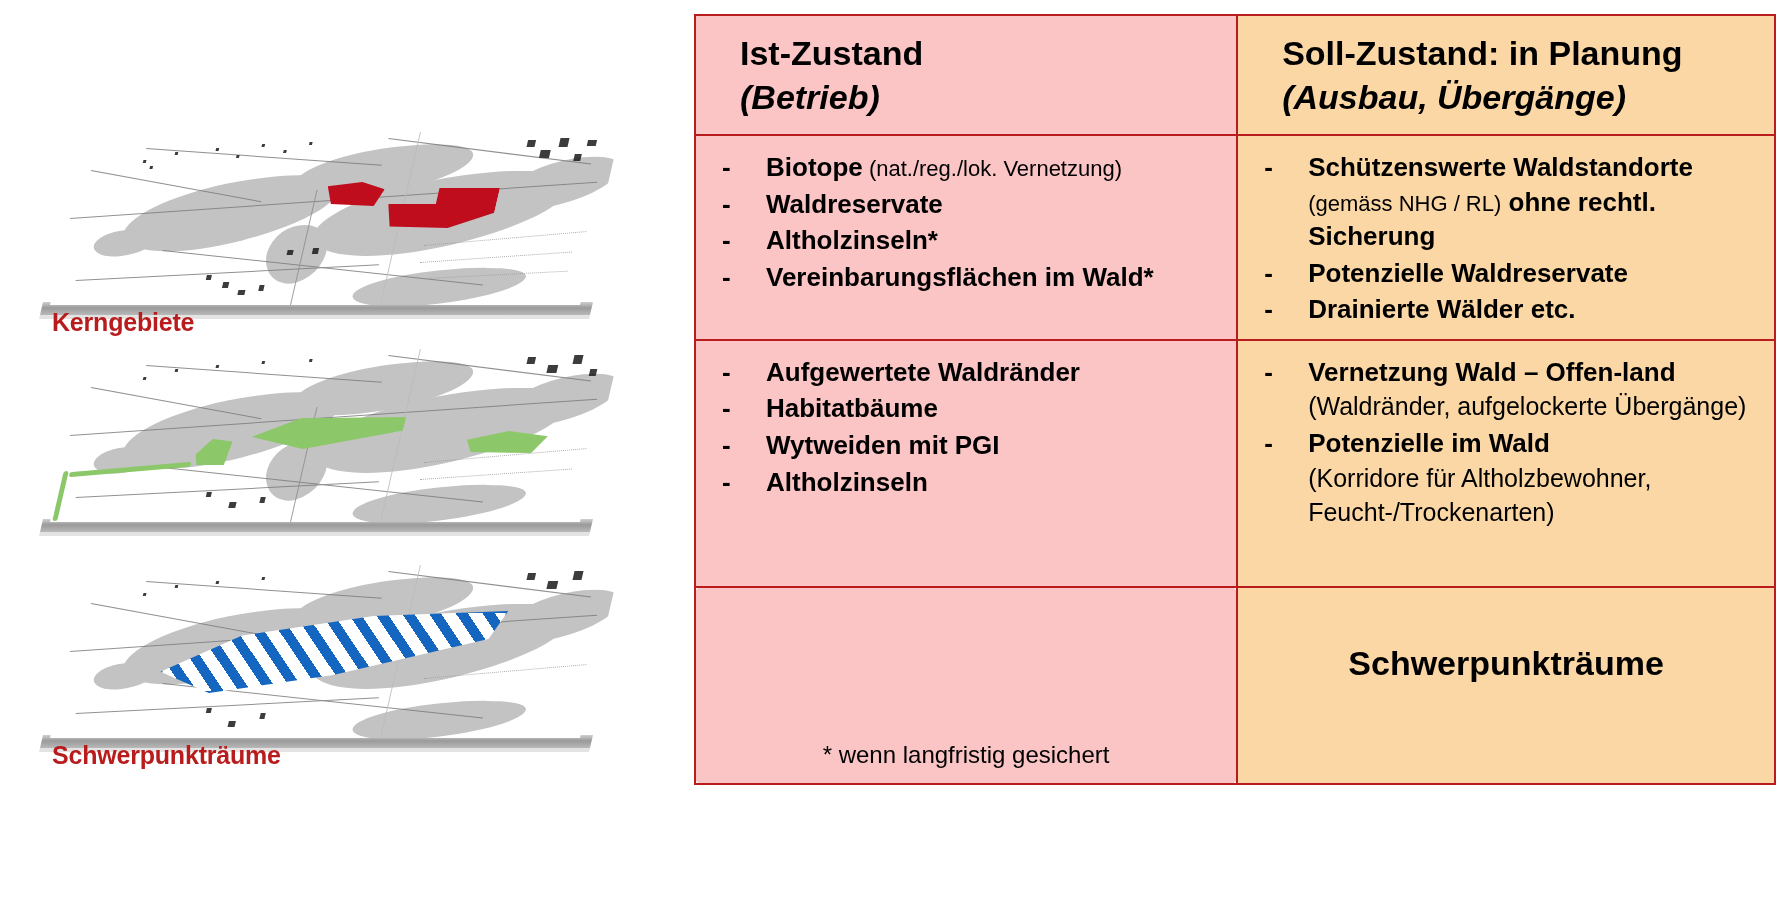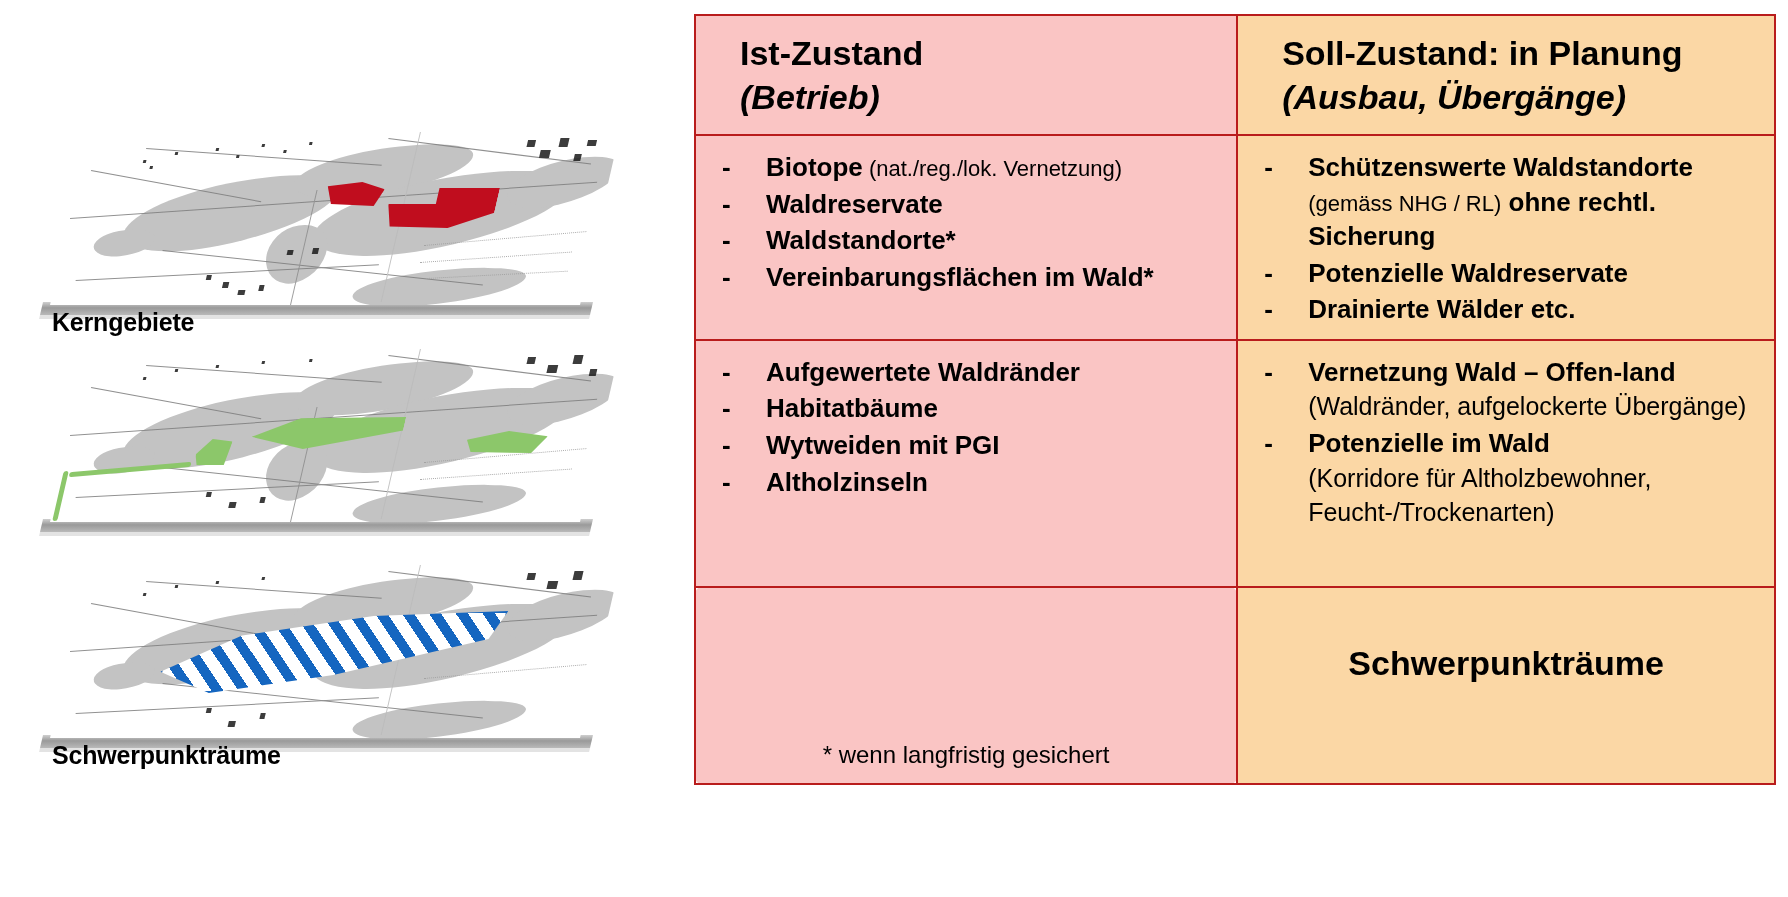--- a/index.html
+++ b/index.html
@@ -105,21 +105,21 @@
        48deg, #1566c0 0 9px, #ffffff 9px 20px);
     border: 2px solid #1566c0;
   }
 
   .map-caption {
     position: absolute;
     left: 12px;
     font-size: 25px;
     font-weight: bold;
     letter-spacing: -0.2px;
-    color: #000000;
+    color: #b91c1c;
     white-space: nowrap;
   }
   .map-block.b1 .map-caption { top: 178px; }
   .map-block.b2 .map-caption { top: 178px; }
   .map-block.b3 .map-caption { top: 178px; }
 
   
   #table-wrap {
     position: absolute;
     left: 694px;
@@ -378,21 +378,21 @@
             <li>
               <span class="dash">-</span>
               <span class="txt"><span>Biotope</span><span class="light"> (nat./reg./lok. Vernetzung)</span></span>
             </li>
             <li>
               <span class="dash">-</span>
               <span class="txt"><span>Waldreservate</span></span>
             </li>
             <li>
               <span class="dash">-</span>
-              <span class="txt"><span>Waldstandorte*</span></span>
+              <span class="txt"><span>Altholzinseln*</span></span>
             </li>
             <li>
               <span class="dash">-</span>
               <span class="txt"><span>Vereinbarungsflächen im Wald*</span></span>
             </li>
           </ul>
         </div>
       </td>
       <td class="soll">
         <div class="cell-body">

